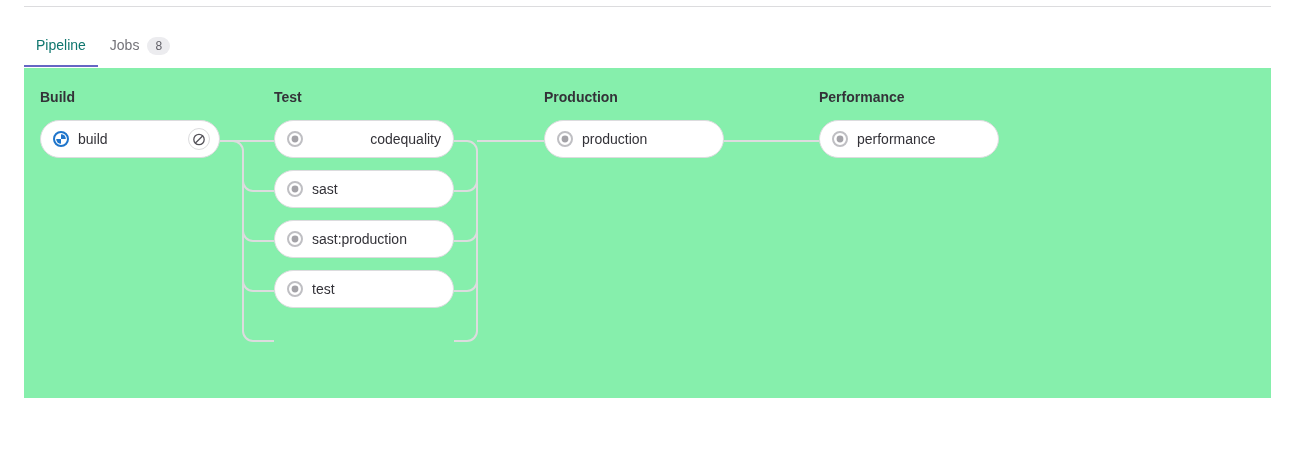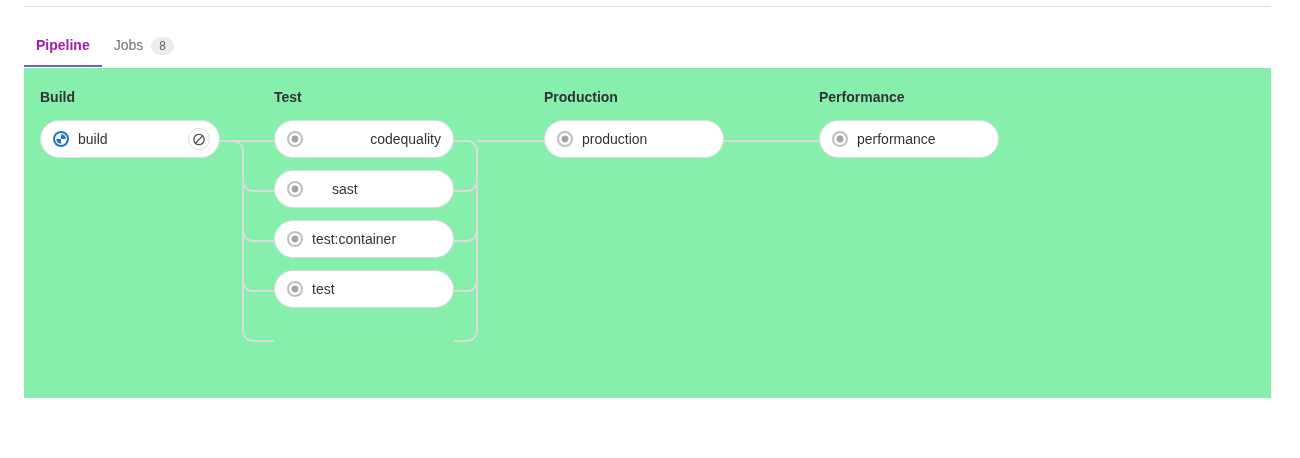--- a/index.html
+++ b/index.html
@@ -24,21 +24,21 @@
     border-bottom:1px solid #dcdcde;
     display:flex;align-items:flex-start;
   }
   .tab{
     position:relative;
     display:flex;align-items:center;gap:8px;
     padding:0 12px;height:43px;
     font-size:14px;line-height:43px;
     color:#737278;cursor:pointer;white-space:nowrap;
   }
-  .tab.active{color:#a21caf;font-weight:bold;}
+  .tab.active{color:#0f766e;font-weight:normal;}
   .tab.active:after{
     content:"";position:absolute;left:0;right:0;bottom:0;height:2px;
     background:#6666c4;
   }
   .tab-badge{
     display:inline-block;
     background:#ececef;color:#626168;
     border-radius:10px;
     font-size:12px;font-weight:normal;
     line-height:18px;height:18px;
@@ -157,33 +157,33 @@
     <div class="stage" style="left:250px;width:180px;">
       <div class="stage-title">Test</div>
       <div class="jobs">
         <div class="job" style="width:180px;justify-content:space-between;">
           <svg class="status" viewBox="0 0 16 16">
             <circle cx="8" cy="8" r="7" fill="none" stroke="#bfbfc3" stroke-width="2"></circle>
             <circle cx="8" cy="8" r="3.4" fill="#a4a3a8"></circle>
           </svg>
           <span class="job-name">codequality</span>
         </div>
-        <div class="job" style="width:180px;gap:20px;">
+        <div class="job" style="width:180px;">
           <svg class="status" viewBox="0 0 16 16">
             <circle cx="8" cy="8" r="7" fill="none" stroke="#bfbfc3" stroke-width="2"></circle>
             <circle cx="8" cy="8" r="3.4" fill="#a4a3a8"></circle>
           </svg>
           <span class="job-name">sast</span>
         </div>
         <div class="job" style="width:180px;">
           <svg class="status" viewBox="0 0 16 16">
             <circle cx="8" cy="8" r="7" fill="none" stroke="#bfbfc3" stroke-width="2"></circle>
             <circle cx="8" cy="8" r="3.4" fill="#a4a3a8"></circle>
           </svg>
-          <span class="job-name">test:container</span>
+          <span class="job-name">sast:production</span>
         </div>
         <div class="job" style="width:180px;">
           <svg class="status" viewBox="0 0 16 16">
             <circle cx="8" cy="8" r="7" fill="none" stroke="#bfbfc3" stroke-width="2"></circle>
             <circle cx="8" cy="8" r="3.4" fill="#a4a3a8"></circle>
           </svg>
           <span class="job-name">test</span>
         </div>
       </div>
     </div>

